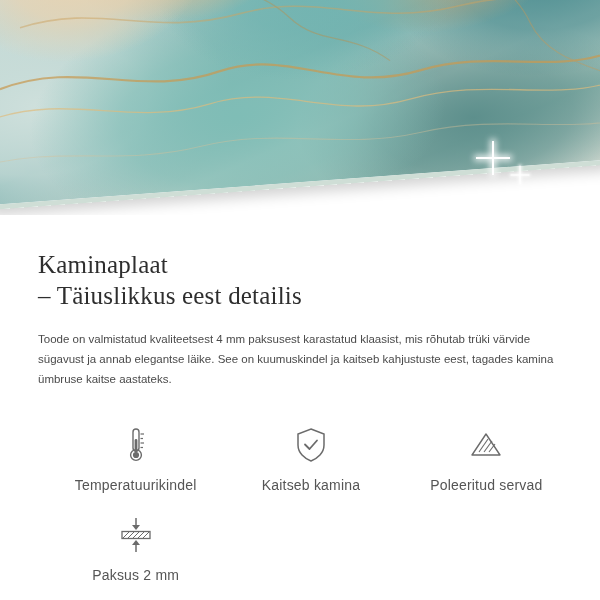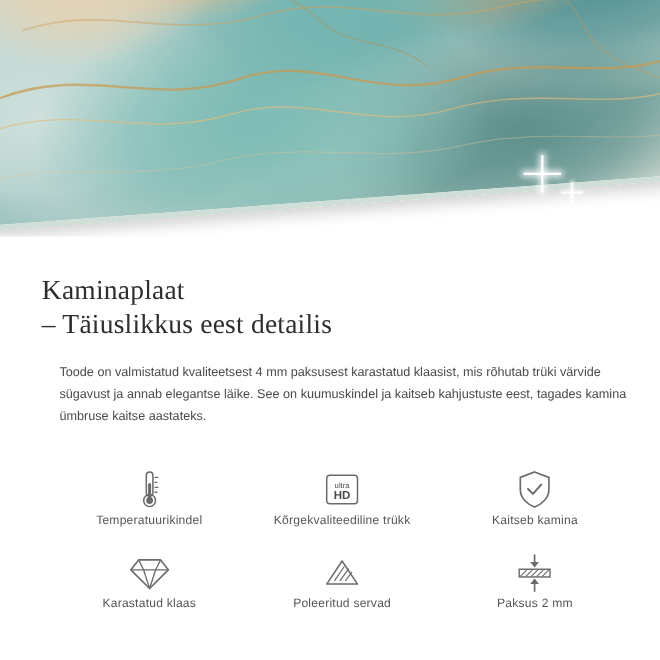--- a/index.html
+++ b/index.html
@@ -87,21 +87,21 @@
     font-family: "Liberation Serif", serif;
     font-size: 25px;
     line-height: 31px;
     color: #2e2e2e;
     font-weight: 400;
     margin: 14px 0 0 0;
     letter-spacing: .2px;
   }
   .title .line2 { display: block; }
   .body-text {
-    margin: 18px 0 0 16px;
+    margin: 18px 0 0 0;
     font-size: 11.5px;
     line-height: 20px;
     color: #4a4a4a;
     max-width: 530px;
   }
 
   
   .features {
     margin-top: 34px;
     display: grid;
@@ -117,21 +117,22 @@
     justify-content: flex-start;
   }
   .feature-icon {
     height: 44px;
     width: 52px;
     display: flex;
     align-items: center;
     justify-content: center;
   }
   .feature-label {
-    font-size: 11px;
+    margin-top: 10px;
+    font-size: 14px;
     color: #555555;
     text-align: right;
     letter-spacing: .2px;
   }
   svg { display: block; }
 </style>
 </head>
 <body>
 
 <div class="page">
@@ -170,54 +171,31 @@
             <circle cx="13" cy="30" r="3.1" fill="#6b6b6b"></circle>
             <line x1="17.5" y1="9" x2="21" y2="9" stroke="#6b6b6b" stroke-width="1.2"></line>
             <line x1="17.5" y1="13.5" x2="20" y2="13.5" stroke="#6b6b6b" stroke-width="1.2"></line>
             <line x1="17.5" y1="18" x2="21" y2="18" stroke="#6b6b6b" stroke-width="1.2"></line>
             <line x1="17.5" y1="22.5" x2="20" y2="22.5" stroke="#6b6b6b" stroke-width="1.2"></line>
           </svg>
         </span>
         <span class="feature-label">Temperatuurikindel</span>
       </div>
 
-      <div class="feature">
-        <span class="feature-icon">
-          <svg width="34" height="34" viewBox="0 0 34 34">
-            <rect x="3" y="4" width="28" height="26" rx="3" fill="none" stroke="#6b6b6b" stroke-width="1.4"></rect>
-            <text x="17" y="15.5" font-family="Liberation Sans, sans-serif" font-size="7" fill="#4a4a4a" text-anchor="middle">ultra</text>
-            <text x="17" y="26" font-family="Liberation Sans, sans-serif" font-size="10.5" font-weight="bold" fill="#4a4a4a" text-anchor="middle">HD</text>
-          </svg>
-        </span>
-        <span class="feature-label">Kõrgekvaliteediline trükk</span>
-      </div>
 
       <div class="feature">
         <span class="feature-icon">
           <svg width="34" height="38" viewBox="0 0 34 38">
             <path d="M17 3 L30 8 V19 C30 27 23.5 32.5 17 35 C10.5 32.5 4 27 4 19 V8 Z" fill="none" stroke="#6b6b6b" stroke-width="1.5"></path>
             <polyline points="11,18.5 15.5,23 23,14.5" fill="none" stroke="#6b6b6b" stroke-width="1.8" stroke-linecap="round" stroke-linejoin="round"></polyline>
           </svg>
         </span>
         <span class="feature-label">Kaitseb kamina</span>
       </div>
 
-      <div class="feature">
-        <span class="feature-icon">
-          <svg width="38" height="34" viewBox="0 0 38 34">
-            <path d="M9 5 H29 L36 14 L19 31 L2 14 Z" fill="none" stroke="#6b6b6b" stroke-width="1.5" stroke-linejoin="round"></path>
-            <line x1="2" y1="14" x2="36" y2="14" stroke="#6b6b6b" stroke-width="1.2"></line>
-            <line x1="9" y1="5" x2="13.5" y2="14" stroke="#6b6b6b" stroke-width="1.2"></line>
-            <line x1="29" y1="5" x2="24.5" y2="14" stroke="#6b6b6b" stroke-width="1.2"></line>
-            <line x1="13.5" y1="14" x2="19" y2="31" stroke="#6b6b6b" stroke-width="1.2"></line>
-            <line x1="24.5" y1="14" x2="19" y2="31" stroke="#6b6b6b" stroke-width="1.2"></line>
-          </svg>
-        </span>
-        <span class="feature-label">Karastatud klaas</span>
-      </div>
 
       <div class="feature">
         <span class="feature-icon">
           <svg width="36" height="32" viewBox="0 0 36 32">
             <path d="M4 26 L18 5 L32 26 Z" fill="none" stroke="#6b6b6b" stroke-width="1.4" stroke-linejoin="round"></path>
             <line x1="11" y1="23" x2="20" y2="10" stroke="#6b6b6b" stroke-width="1.1"></line>
             <line x1="16" y1="23" x2="24" y2="12" stroke="#6b6b6b" stroke-width="1.1"></line>
             <line x1="21" y1="23" x2="27" y2="15" stroke="#6b6b6b" stroke-width="1.1"></line>
           </svg>
         </span>

